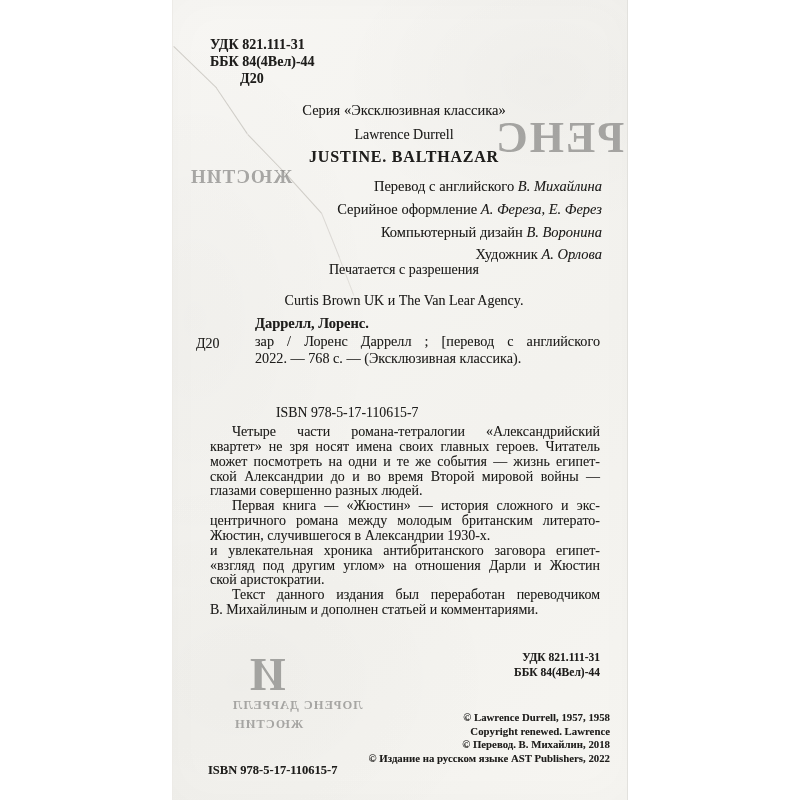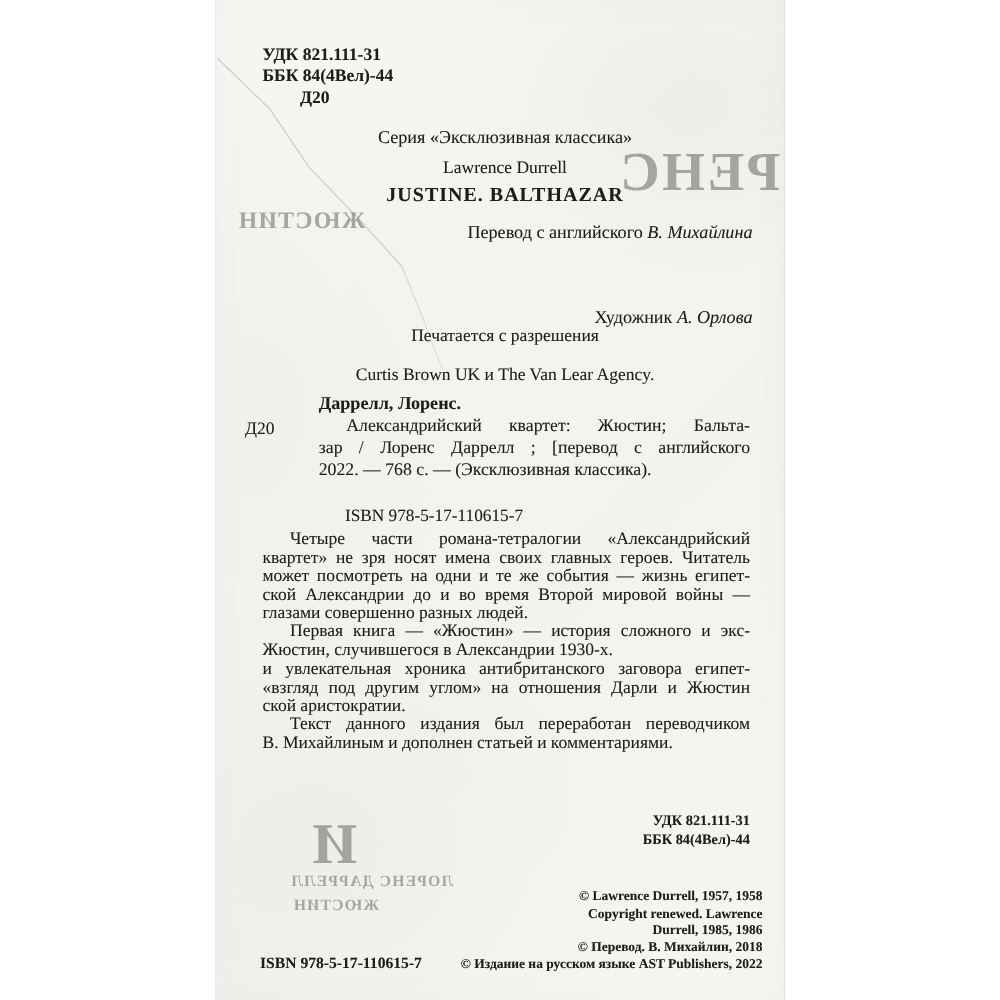--- a/index.html
+++ b/index.html
@@ -80,47 +80,55 @@
   </div>
 
   <div class="c" id="series">Серия «Эксклюзивная классика»</div>
   <div class="c" id="author-en">Lawrence Durrell</div>
   <div class="c" id="title-en">JUSTINE. BALTHAZAR</div>
 
   <div class="c credit credit0">
     <span>Перевод с английского</span>
     <i>В. Михайлина</i>
   </div>
+  <div class="c credit credit1">
+    <span>Серийное оформление</span>
+    <i>А. Фереза, Е. Ферез</i>
+  </div>
+  <div class="c credit credit2">
+    <span>Компьютерный дизайн</span>
+    <i>В. Воронина</i>
+  </div>
   <div class="c credit credit3">
     <span>Художник</span>
     <i>А. Орлова</i>
   </div>
 
   <div class="c" id="perm1">Печатается с разрешения</div>
   <div class="c" id="perm2">Curtis Brown UK и The Van Lear Agency.</div>
 
   <div id="card-author">Даррелл, Лоренс.</div>
   <div id="card-code">Д20</div>
   <div id="card-record">
-      <div class="jl jl-first">Александрийский квартет: Жюстин; Бальта-</div>
       <div class="jl">зар / Лоренс Даррелл ; [перевод с английского</div>
       <div class="jl jl-last">2022. — 768 с. — (Эксклюзивная классика).</div>
     </div>
   <div id="isbn-mid">ISBN 978-5-17-110615-7</div>
 
   <div id="annotation">
     <div class="para">
         <div class="jl jl-first">Четыре части романа-тетралогии «Александрийский</div>
         <div class="jl">квартет» не зря носят имена своих главных героев. Читатель</div>
         <div class="jl">может посмотреть на одни и те же события — жизнь египет-</div>
         <div class="jl">ской Александрии до и во время Второй мировой войны —</div>
         <div class="jl jl-last">глазами совершенно разных людей.</div>
       </div>
     <div class="para">
         <div class="jl jl-first">Первая книга — «Жюстин» — история сложного и экс-</div>
+        <div class="jl">центричного романа между молодым британским литерато-</div>
         <div class="jl jl-last">Жюстин, случившегося в Александрии 1930-х.</div>
       </div>
     <div class="para">
         <div class="jl">и увлекательная хроника антибританского заговора египет-</div>
         <div class="jl">«взгляд под другим углом» на отношения Дарли и Жюстин</div>
         <div class="jl jl-last">ской аристократии.</div>
       </div>
     <div class="para">
         <div class="jl jl-first">Текст данного издания был переработан переводчиком</div>
         <div class="jl jl-last">В. Михайлиным и дополнен статьей и комментариями.</div>
@@ -128,19 +136,18 @@
   </div>
 
   <div id="class-bottom">
     <div>УДК 821.111-31</div>
     <div>ББК 84(4Вел)-44</div>
   </div>
 
   <div id="imprint" class="plain">
       <div class="jl">© Lawrence Durrell, 1957, 1958</div>
       <div class="jl indented">Copyright renewed. Lawrence</div>
-      <div class="jl indented">Durrell, 1985, 1986</div>
       <div class="jl">© Перевод. В. Михайлин, 2018</div>
       <div class="jl jl-last">© Издание на русском языке AST Publishers, 2022</div>
     </div>
   <div id="isbn-bottom">ISBN 978-5-17-110615-7</div>
 
 </div>
 
 </body></html>

